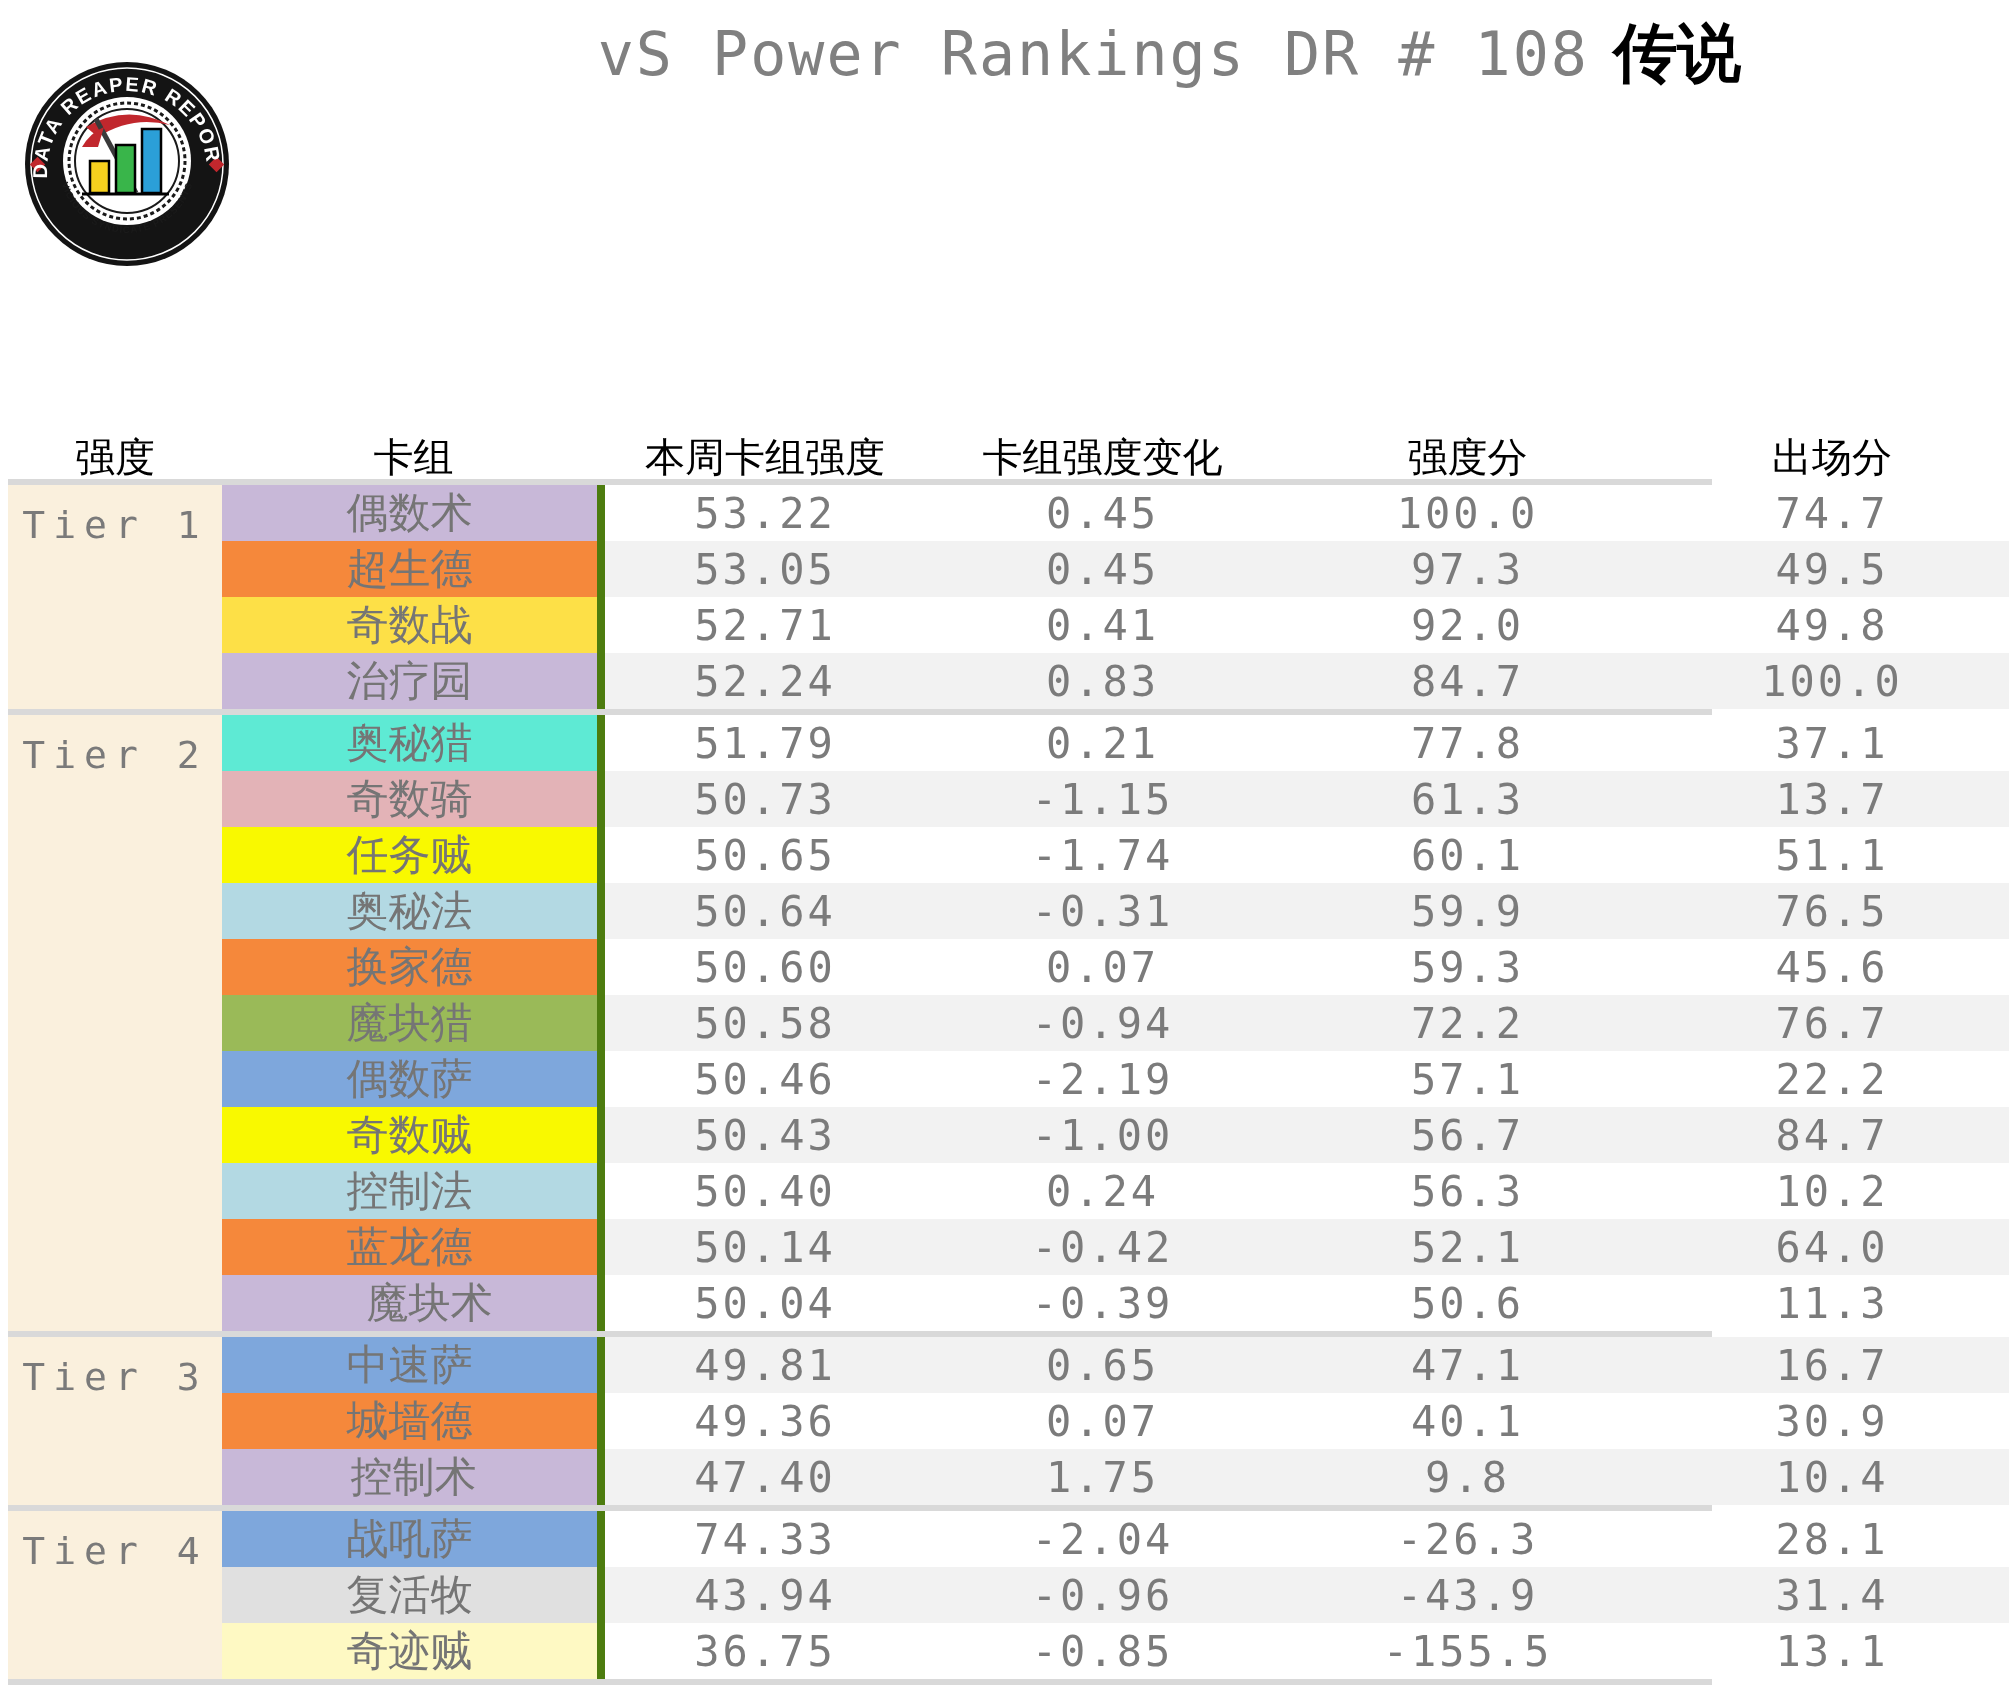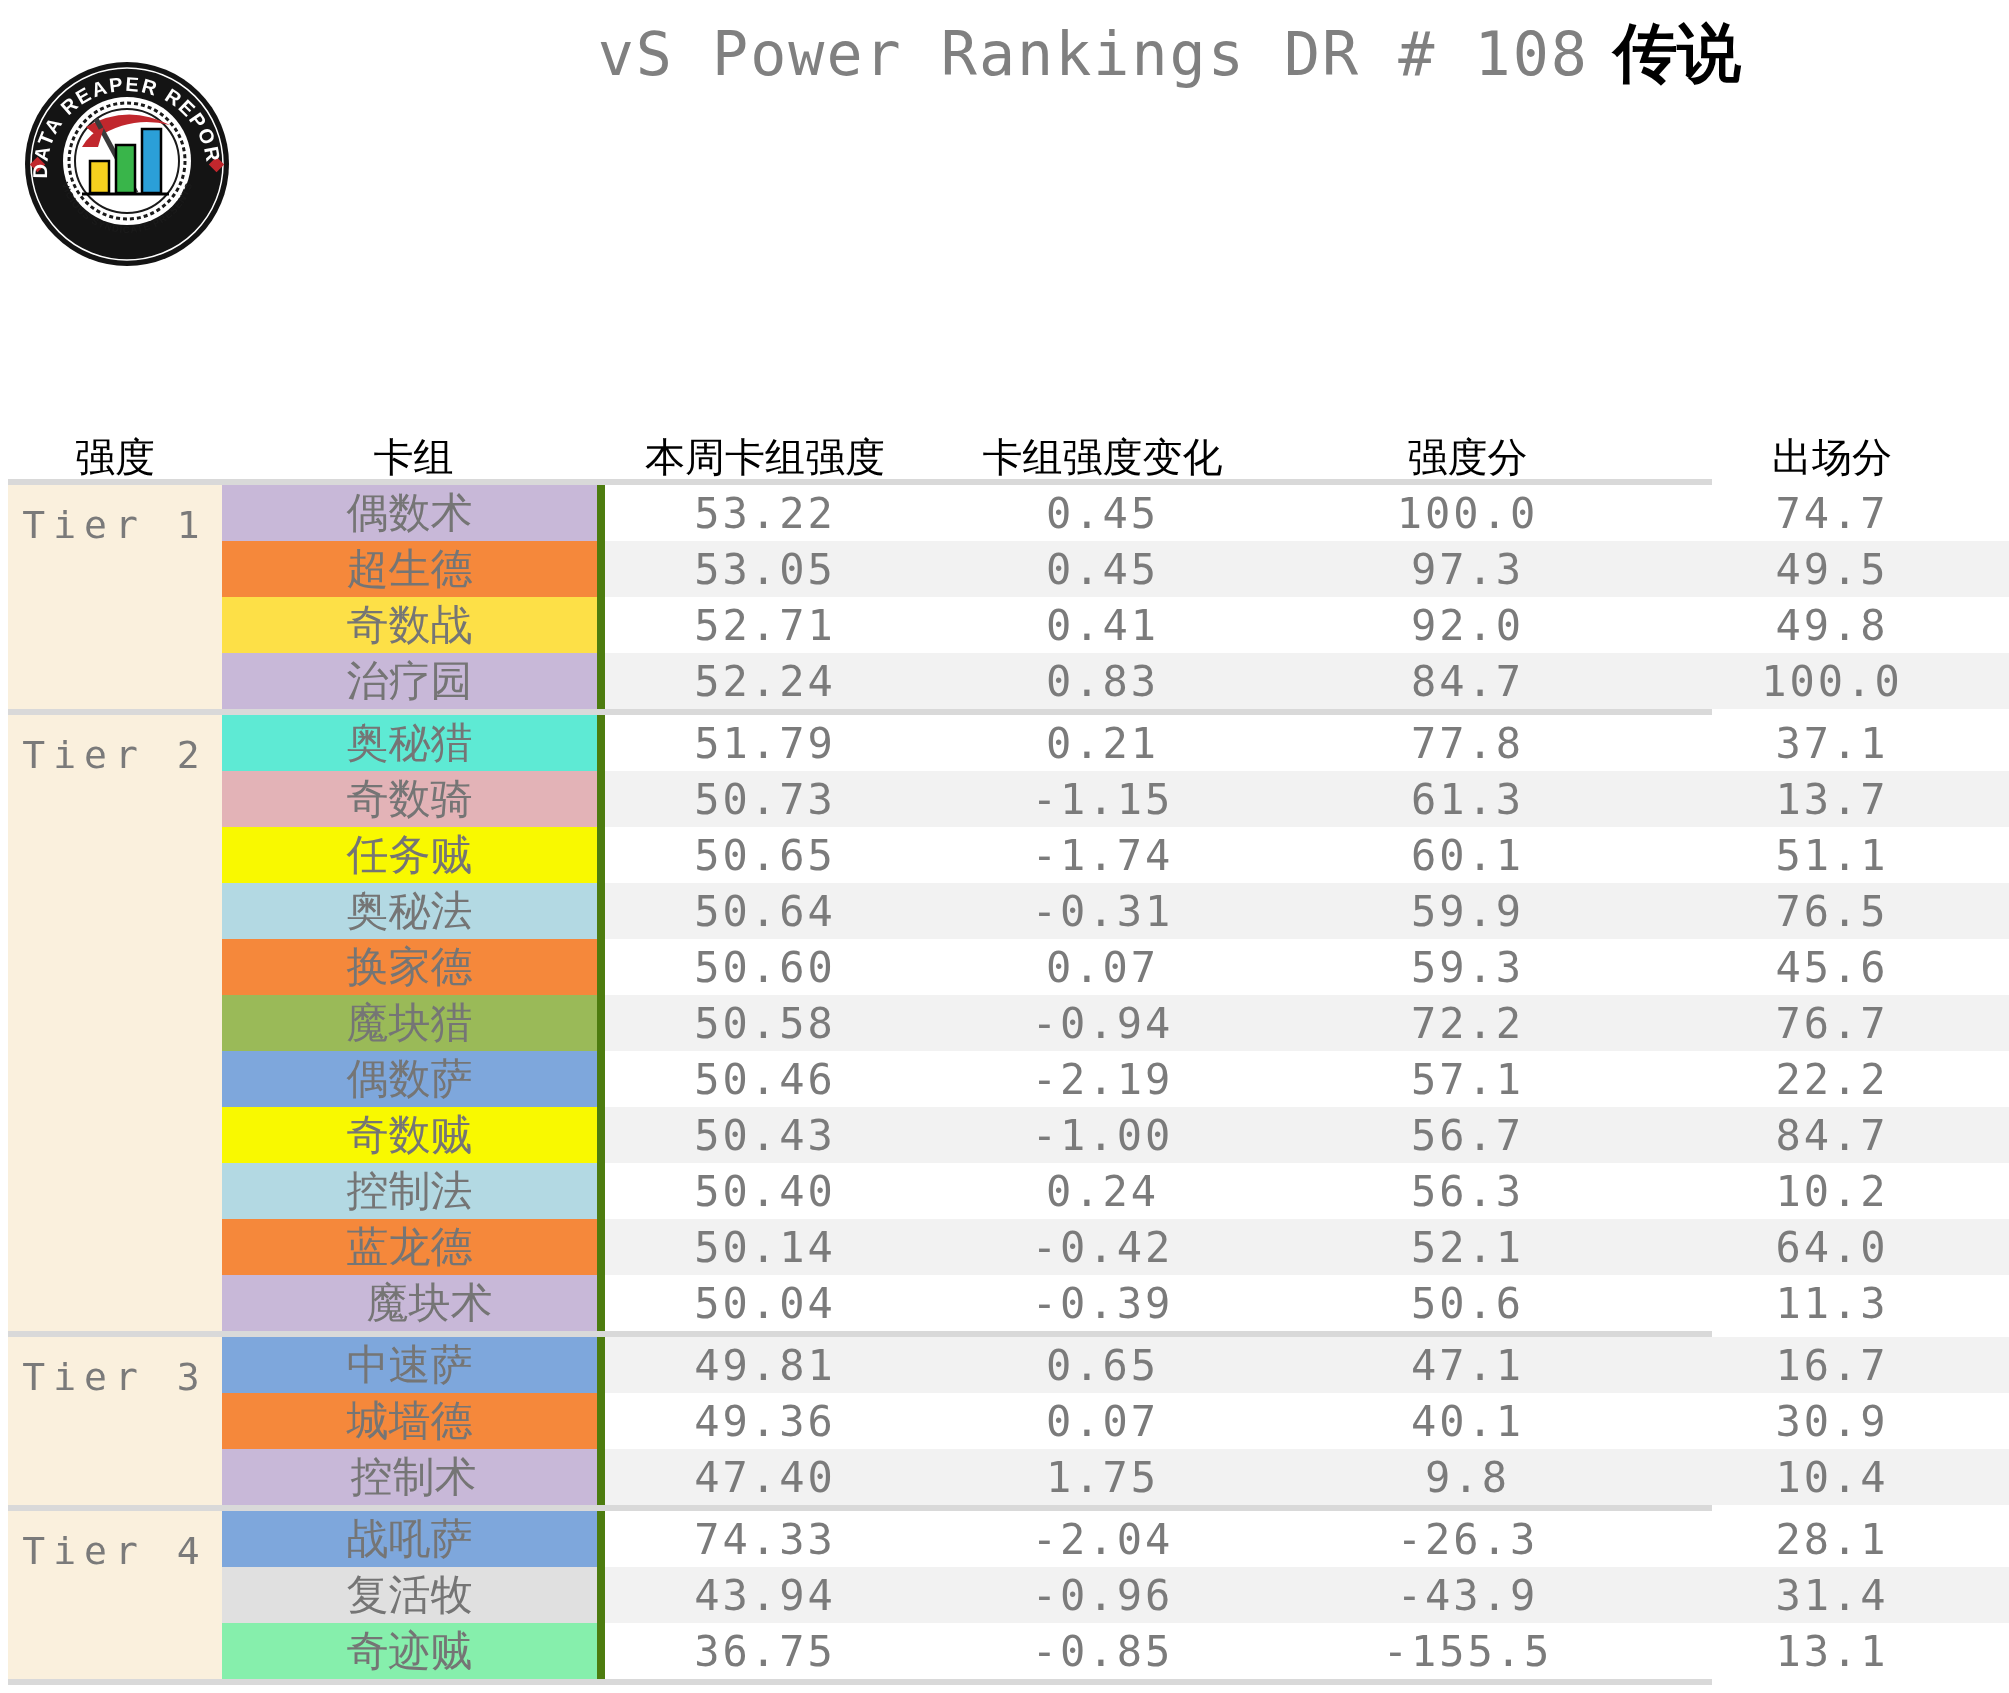--- a/index.html
+++ b/index.html
@@ -273,21 +273,21 @@
             <div class="cell num">28.1</div>
           </div>
           <div class="row even">
             <div class="cell deck" style="background: rgb(224, 224, 224);">复活牧</div>
             <div class="cell num">43.94</div>
             <div class="cell num">-0.96</div>
             <div class="cell num">-43.9</div>
             <div class="cell num">31.4</div>
           </div>
           <div class="row">
-            <div class="cell deck" style="background: #86efac;">奇迹贼</div>
+            <div class="cell deck" style="background: #fef9c3;">奇迹贼</div>
             <div class="cell num">36.75</div>
             <div class="cell num">-0.85</div>
             <div class="cell num">-155.5</div>
             <div class="cell num">13.1</div>
           </div>
         </div>
       </div>
     </div>
 </div>
 

